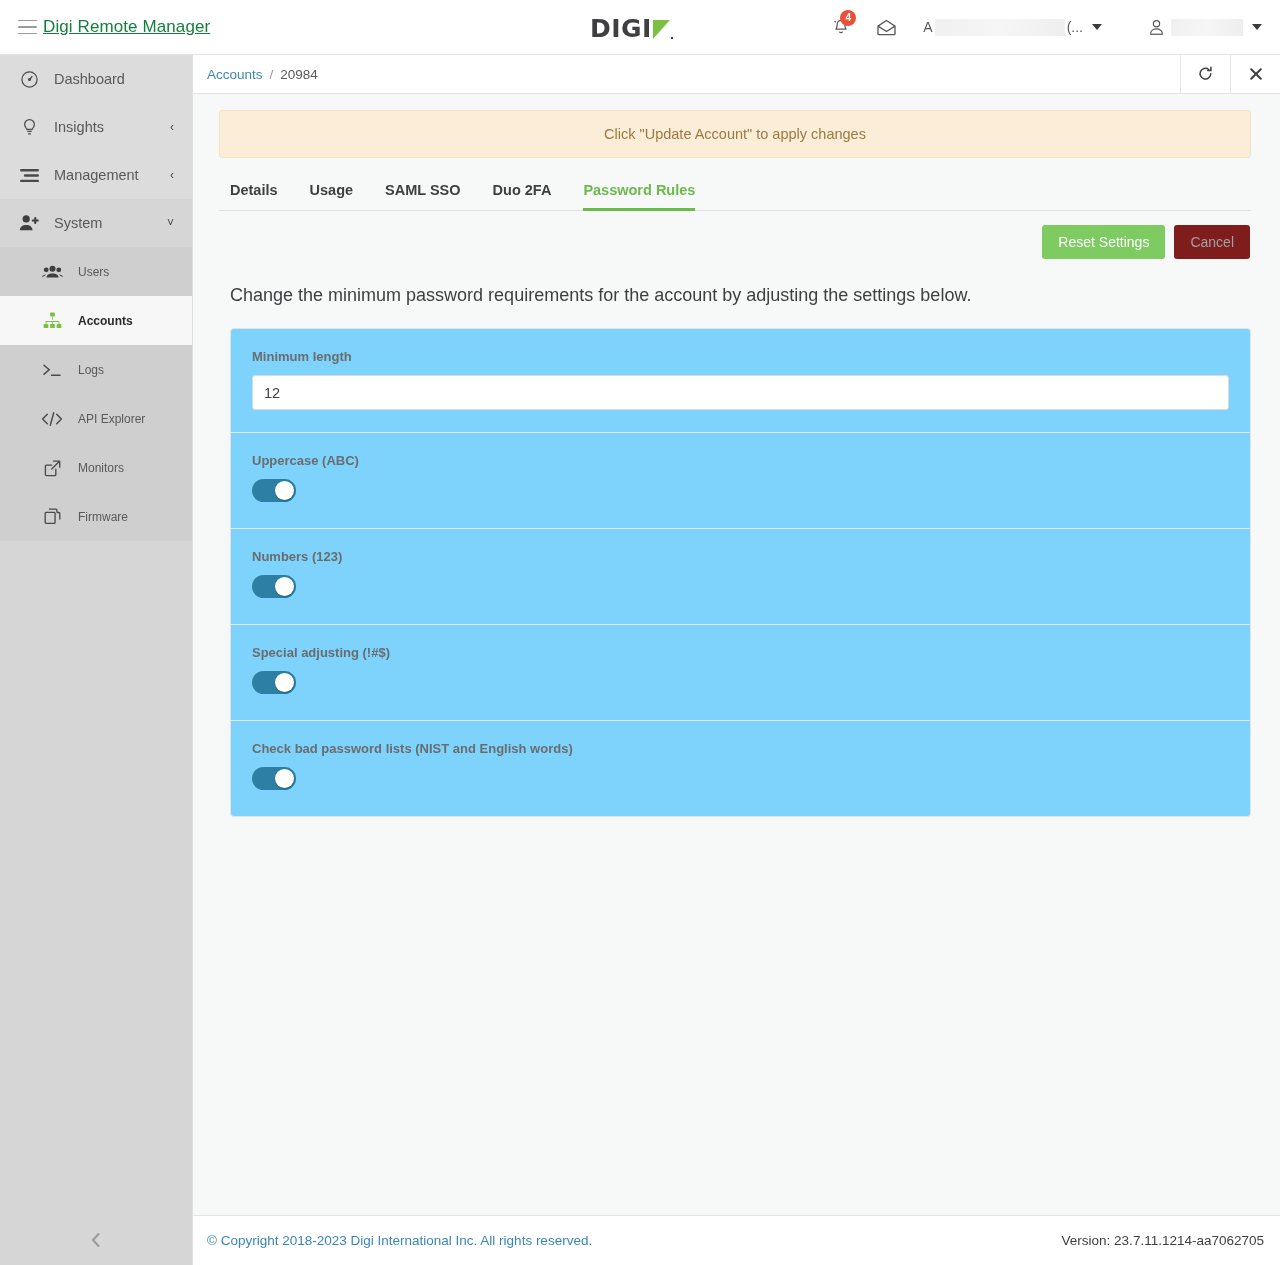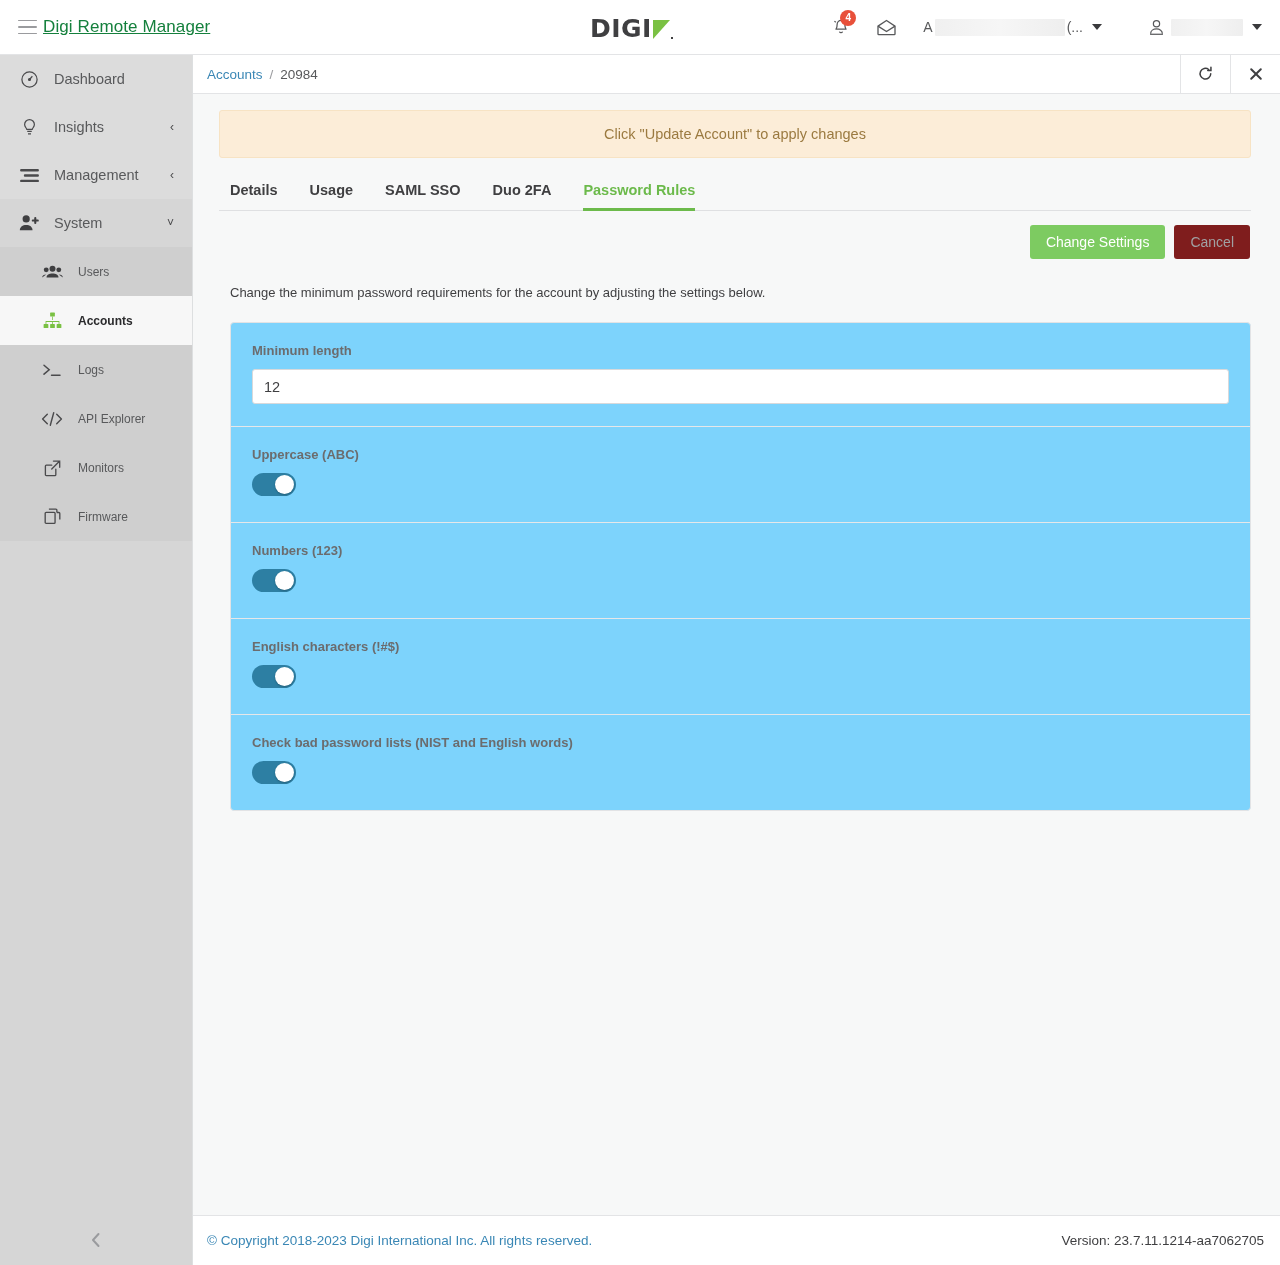--- a/index.html
+++ b/index.html
@@ -296,21 +296,21 @@
     cursor: pointer;
     border: none;
     font-family: "Liberation Sans", sans-serif;
   }
   .btn-green { background: #7dcb61; color: #ffffff; margin-right: 9px; }
   .btn-grey  { background: #7f1d1d; color: #a0a1a3; cursor: default; }
 
   .desc {
     margin-top: 26px;
     margin-left: 11px;
-    font-size: 13px;
+    font-size: 18px;
     color: #3f3f41;
   }
 
   .card {
     margin-top: 22px;
     margin-left: 11px;
     background: #7dd3fc;
     border: 1px solid #e2e3e5;
     border-radius: 4px;
   }
@@ -595,21 +595,21 @@
 
           <div class="tabs">
             <div class="tab">Details</div>
             <div class="tab">Usage</div>
             <div class="tab">SAML SSO</div>
             <div class="tab">Duo 2FA</div>
             <div class="tab active">Password Rules</div>
           </div>
 
           <div class="btnrow">
-            <button class="btn btn-green">Change Settings</button>
+            <button class="btn btn-green">Reset Settings</button>
             <button class="btn btn-grey">Cancel</button>
           </div>
 
           <div class="desc">Change the minimum password requirements for the account by adjusting the settings below.</div>
 
           <div class="card">
 
             <div class="card-sec">
               <div class="fld-label">Minimum length</div>
               <input class="num-input" type="text" value="12" style="">
@@ -620,21 +620,21 @@
               <div class="fld-label">Uppercase (ABC)</div>
               <div class="toggle"><span class="knob"></span></div>
             </div>
 
             <div class="card-sec">
               <div class="fld-label">Numbers (123)</div>
               <div class="toggle"><span class="knob"></span></div>
             </div>
 
             <div class="card-sec">
-              <div class="fld-label">English characters (!#$)</div>
+              <div class="fld-label">Special adjusting (!#$)</div>
               <div class="toggle"><span class="knob"></span></div>
             </div>
 
             <div class="card-sec">
               <div class="fld-label">Check bad password lists (NIST and English words)</div>
               <div class="toggle"><span class="knob"></span></div>
             </div>
 
           </div>
         </div>

